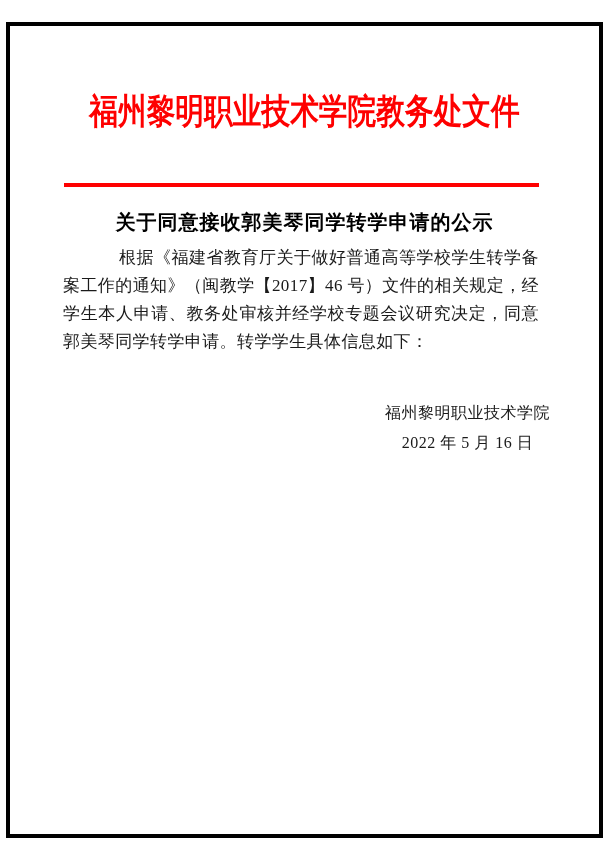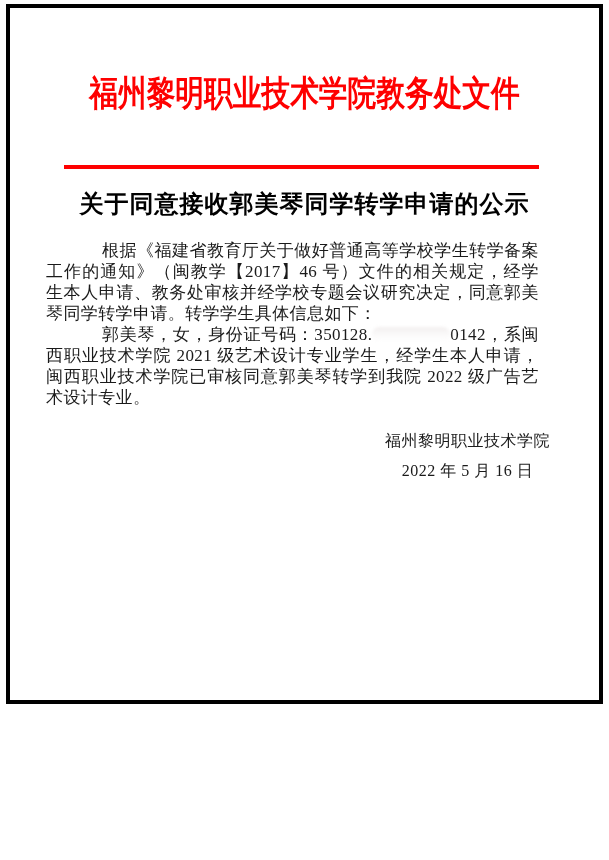--- a/index.html
+++ b/index.html
@@ -16,23 +16,23 @@
     position: relative;
     width: 609px;
     height: 860px;
     background: var(--page-bg);
     overflow: hidden;
   }
 
   .frame {
     position: absolute;
     left: 6px;
-    top: 4px;
+    top: 22px;
     width: 597px;
-    height: 700px;
+    height: 816px;
     border: 4px solid var(--border);
     background: var(--page-bg);
   }
 
   .red-header {
     margin-top: 63px;
     text-align: center;
     white-space: nowrap;
   }
   .red-header .stretch {
@@ -49,33 +49,33 @@
 
   .red-rule {
     height: 4px;
     background: var(--accent-red);
     margin: 50px 60px 0 54px;
   }
 
   .notice-title {
     margin-top: 20px;
     text-align: center;
-    font-size: 24px;
+    font-size: 20px;
     line-height: 30px;
     font-weight: bold;
     color: #000000;
     letter-spacing: 1px;
     font-family: "Liberation Serif", serif;
   }
 
   .body-text {
-    margin-top: 21px;
-    padding: 0 60px 0 36px;
+    margin-top: 7px;
+    padding: 0 60px 0 53px;
     font-size: 17px;
-    line-height: 21px;
+    line-height: 28px;
     letter-spacing: 0.4px;
     color: var(--text);
     text-align: justify;
     text-justify: inter-ideograph;
   }
   .body-text p {
     text-indent: 56px;
     margin: 0;
   }
 
@@ -83,21 +83,21 @@
     display: inline-block;
     width: 78px;
     height: 15px;
     vertical-align: -2px;
     border-radius: 8px;
     background: linear-gradient(180deg, #f2efef 0%, #fbfafa 55%, #ffffff 100%);
     filter: blur(1.5px);
   }
 
   .sign-block {
-    margin-top: 18px;
+    margin-top: 42px;
     margin-right: 49px;
     text-align: right;
   }
   .sign-inner {
     display: inline-block;
     text-align: center;
     font-size: 16px;
     line-height: 30px;
     color: var(--text);
     letter-spacing: 0.5px;
@@ -113,21 +113,20 @@
       <span class="stretch">福州黎明职业技术学院教务处文件</span>
     </div>
 
     <div class="red-rule"></div>
 
     <h2 class="notice-title">关于同意接收郭美琴同学转学申请的公示</h2>
 
     <div class="body-text">
       <p>根据《福建省教育厅关于做好普通高等学校学生转学备案工作的通知》（闽教学【2017】46 号）文件的相关规定，经学生本人申请、教务处审核并经学校专题会议研究决定，同意郭美琴同学转学申请。转学学生具体信息如下：</p>
 
-      <p><span>郭美琴，女，身份证号码：350128.</span><span class="redacted"></span><span>0142，系闽西职业技术学院 2021 级艺术设计专业学生，经学生本人申请，闽西职业技术学院已审核同意郭美琴转学到我院 2022 级广告艺术设计专业。</span></p>
 
     </div>
 
     <div class="sign-block">
       <div class="sign-inner">
         <div>福州黎明职业技术学院</div>
         <div>2022 年 5 月 16 日</div>
       </div>
     </div>
 

